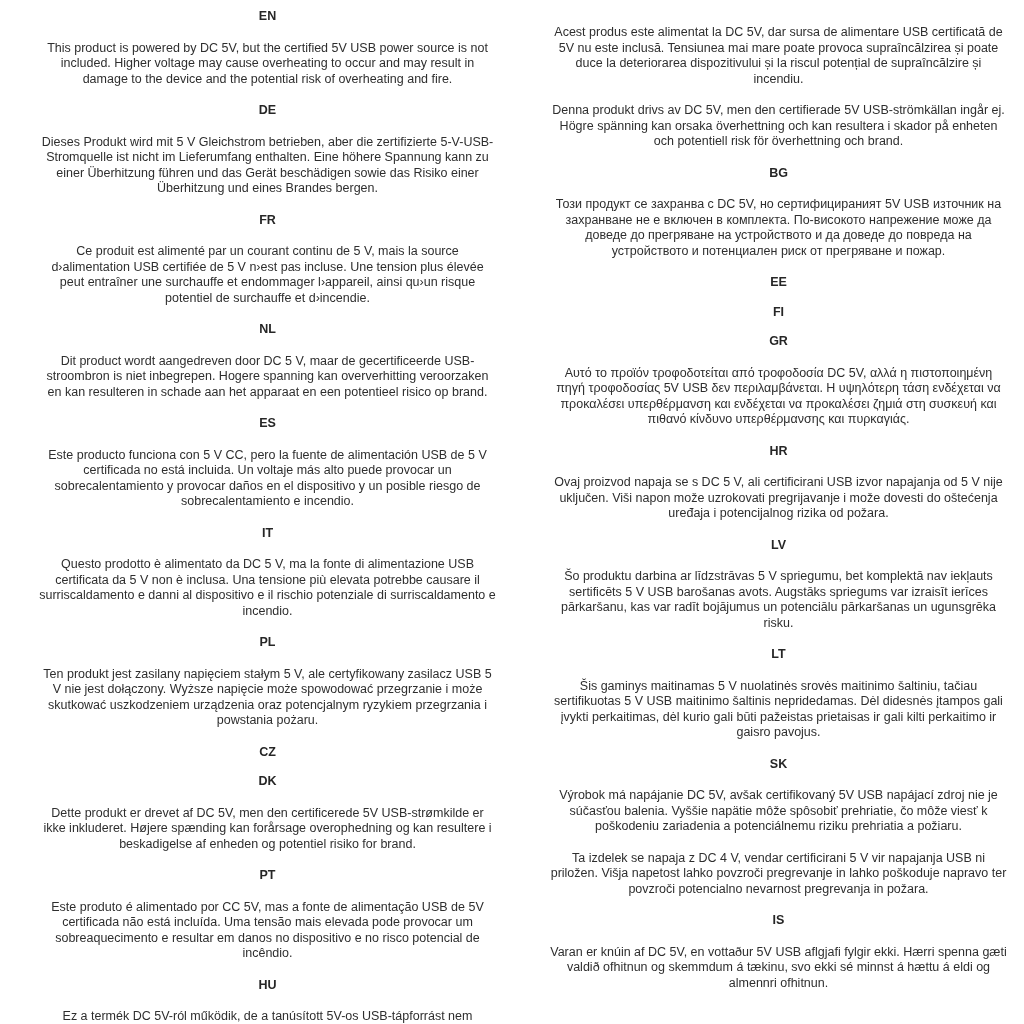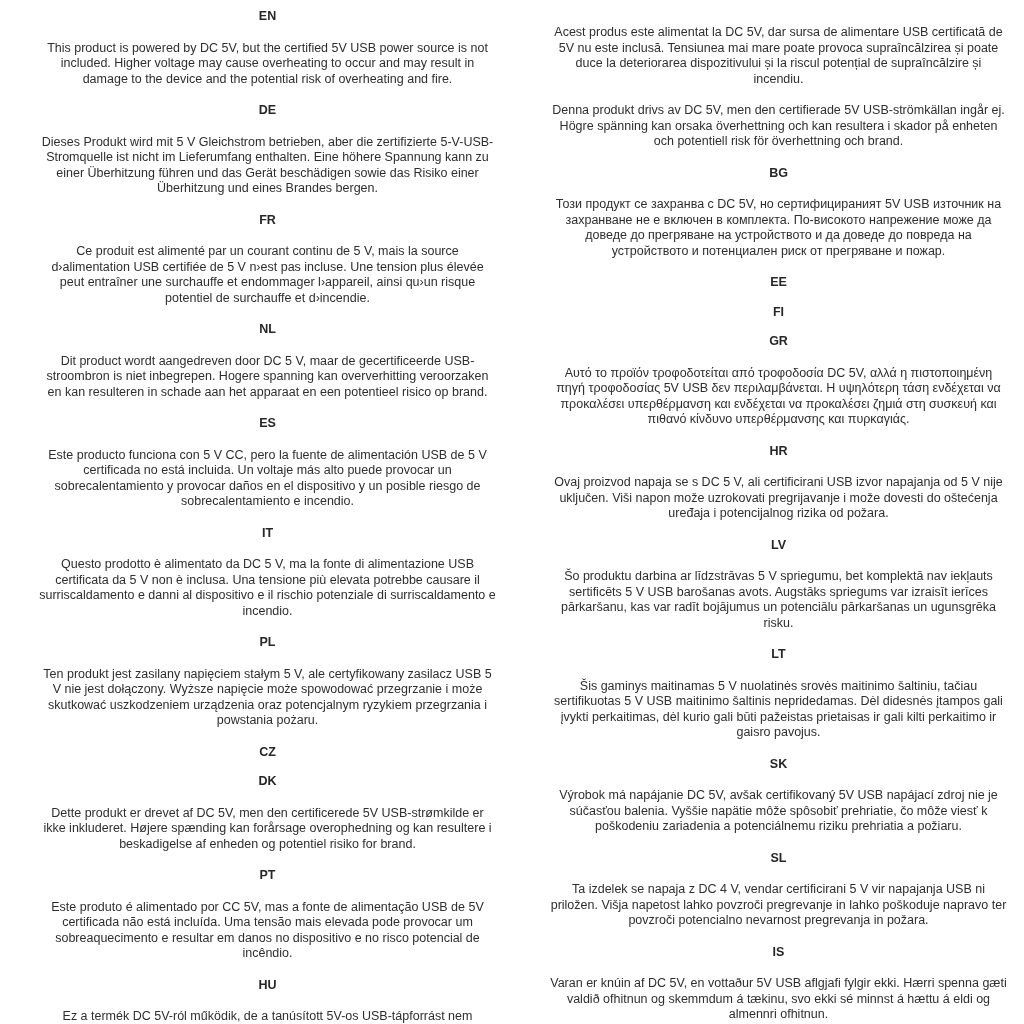--- a/index.html
+++ b/index.html
@@ -128,21 +128,20 @@
     </div>
     <div class="sec">
       <div class="code">LT</div>
       <p class="txt">Šis gaminys maitinamas 5 V nuolatinės srovės maitinimo šaltiniu, tačiau sertifikuotas 5 V USB maitinimo šaltinis nepridedamas. Dėl didesnės įtampos gali įvykti perkaitimas, dėl kurio gali būti pažeistas prietaisas ir gali kilti perkaitimo ir gaisro pavojus.</p>
     </div>
     <div class="sec">
       <div class="code">SK</div>
       <p class="txt">Výrobok má napájanie DC 5V, avšak certifikovaný 5V USB napájací zdroj nie je súčasťou balenia. Vyššie napätie môže spôsobiť prehriatie, čo môže viesť k poškodeniu zariadenia a potenciálnemu riziku prehriatia a požiaru.</p>
     </div>
     <div class="sec">
-      <div class="code">SL</div>
       <p class="txt">Ta izdelek se napaja z DC 4 V, vendar certificirani 5 V vir napajanja USB ni priložen. Višja napetost lahko povzroči pregrevanje in lahko poškoduje napravo ter povzroči potencialno nevarnost pregrevanja in požara.</p>
     </div>
     <div class="sec">
       <div class="code">IS</div>
       <p class="txt">Varan er knúin af DC 5V, en vottaður 5V USB aflgjafi fylgir ekki. Hærri spenna gæti valdið ofhitnun og skemmdum á tækinu, svo ekki sé minnst á hættu á eldi og almennri ofhitnun.</p>
     </div>
   </div>
 
 </div>
 

